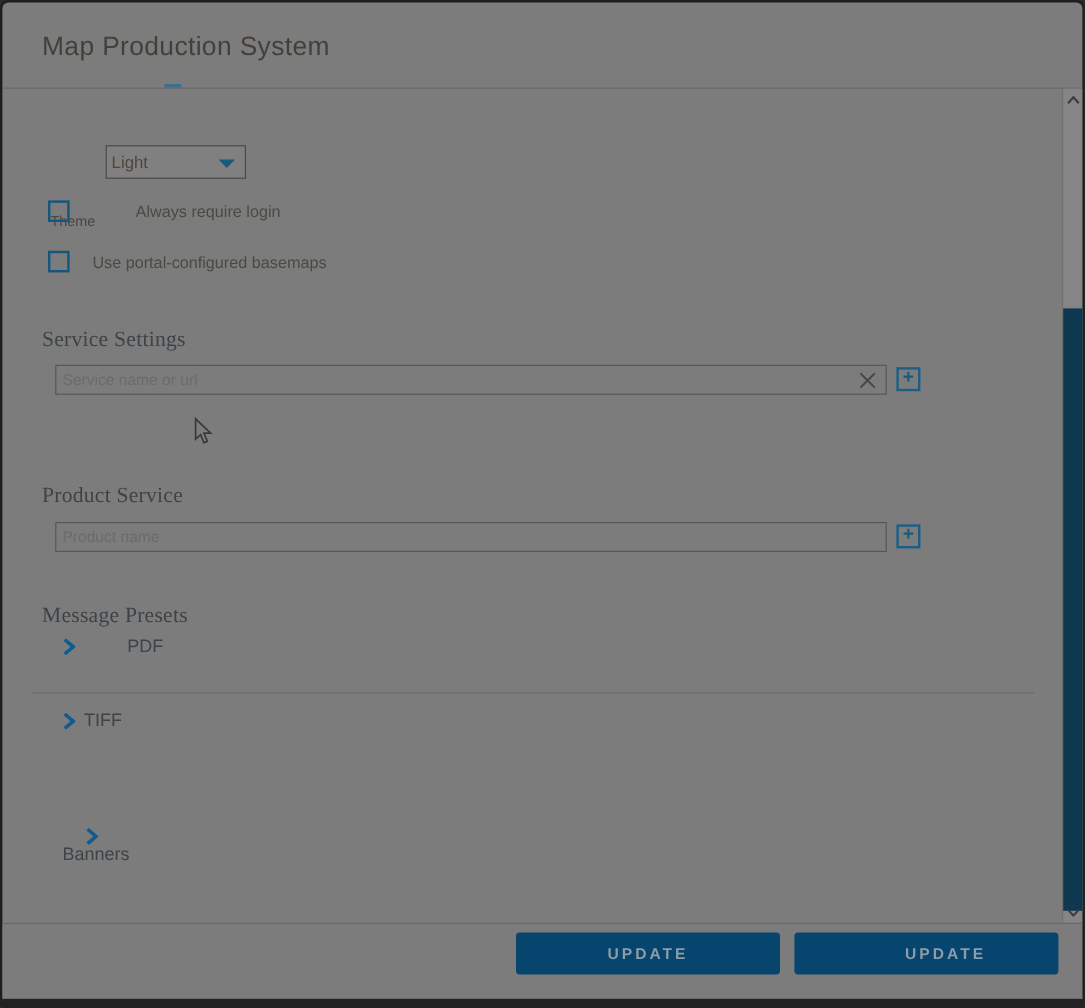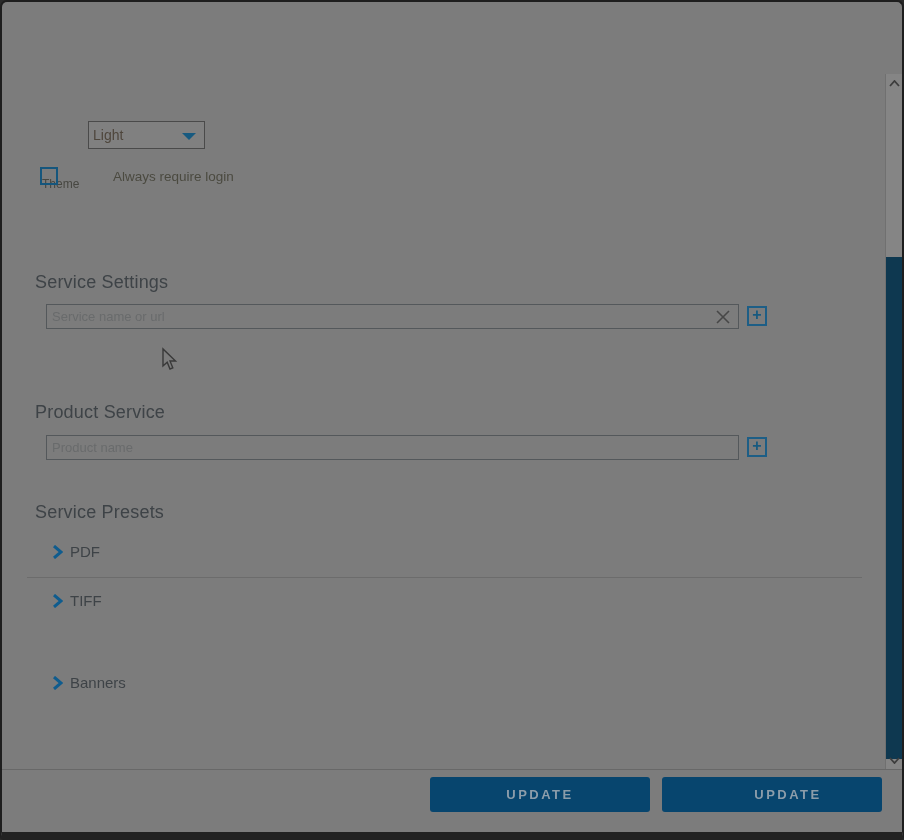--- a/index.html
+++ b/index.html
@@ -39,21 +39,21 @@
 
   .checkbox-row { position:absolute; left:38px; display:flex; align-items:center; }
   .checkbox-row.row1 { top:93px;gap:36px; }
   .checkbox-row.row2 { top:135px; }
   .checkbox {
     width:18px; height:18px; border:2px solid #15567d; background:transparent;
   }
   .checkbox-label { margin-left:19px; font-size:13.5px; color:#4b4a40; }
 
   .section-heading {
-    position:absolute; left:33px; font-size:18px; color:#3e4347; letter-spacing:0.2px;
+    position:absolute; left:33px; font-size:18px; color:#3e4347; letter-spacing:0.2px;font-family:Liberation Serif, serif;
   }
   .h-service { top:198px; }
   .h-product { top:328px; }
   .h-export  { top:428px; }
   .h-message { top:584px; }
 
   .text-input {
     position:absolute; left:44px; width:693px; height:25px;
     border:1px solid #54585b; background:transparent;
     font-size:13px; color:#4a4a4a; padding:0 24px 0 5px;
@@ -68,23 +68,23 @@
   .add-btn {
     position:absolute; left:745px; width:20px; height:20px;
     border:2px solid #1d5e86; background:transparent;
     display:flex; align-items:center; justify-content:center; cursor:pointer;
   }
   .add-service { top:232px; }
   .add-product { top:363px; }
   .plus-glyph { font-size:16px; line-height:16px; color:#175a80; font-weight:bold; margin-top:-2px; }
 
   .expand-row { position:absolute; left:50px; display:flex; align-items:center; cursor:pointer; }
-  .row-pdf     { top:469px; }
+  .row-pdf     { top:456px;gap:36px; }
   .row-tiff    { top:518px;justify-content:space-between; }
-  .row-banners { top:600px; }
+  .row-banners { top:616px;flex-direction:column; }
   .chevron { width:11px; height:14px; margin-right:7px; }
   .expand-label { font-size:15px; color:#3e4347; }
 
   .divider { position:absolute; left:25px; top:503px; width:835px; height:1px; background:#6c6c6c; }
 
   
   .scrollbar {
     position:absolute; right:0; top:0; bottom:0; width:17px;
     background:#858585; border-left:1px solid #707070;
   }
@@ -108,32 +108,41 @@
   .btn-close  { left:428px; }
   .btn-update { left:660px;padding-left:32px; }
 
   .mouse-cursor { position:absolute; left:156px; top:272px; pointer-events:none; }
 </style>
 </head>
 <body>
 
 <div class="window">
 
+  <div class="header">
+    <div class="title">Map Production System</div>
+    <div class="cutoff-artifact"></div>
+    <div class="header-divider"></div>
+  </div>
 
   <div class="content">
 
     <div class="field-label">Theme</div>
     <div class="dropdown">
       <span class="dropdown-value">Light</span>
       <span class="dropdown-arrow"></span>
     </div>
 
     <div class="checkbox-row row1">
       <div class="checkbox"></div>
       <div class="checkbox-label">Always require login</div>
+    </div>
+    <div class="checkbox-row row2">
+      <div class="checkbox"></div>
+      <div class="checkbox-label">Use portal-configured basemaps</div>
     </div>
 
     <div class="section-heading h-service">Service Settings</div>
     <input class="text-input input-service" value="" placeholder="Service name or url" style="">
     <svg class="clear-x" viewBox="0 0 18 18">
       <line x1="3" y1="3" x2="15" y2="15" stroke="#474747" stroke-width="1.6"></line>
       <line x1="15" y1="3" x2="3" y2="15" stroke="#474747" stroke-width="1.6"></line>
     </svg>
     <div class="add-btn add-service">
       <span class="plus-glyph">+</span>
@@ -142,21 +151,21 @@
     <svg class="mouse-cursor" width="22" height="26" viewBox="0 0 22 26">
       <path d="M5 3 L5 20 L9.2 16.2 L12 23 L14.8 21.8 L12 15 L17.5 15 Z" fill="#7c7c7c" stroke="#393939" stroke-width="1.4" stroke-linejoin="miter"></path>
     </svg>
 
     <div class="section-heading h-product">Product Service</div>
     <input class="text-input input-product" value="" placeholder="Product name" style="">
     <div class="add-btn add-product">
       <span class="plus-glyph">+</span>
     </div>
 
-    <div class="section-heading h-export">Service Presets</div>
+    <div class="section-heading h-export">Message Presets</div>
 
     <div class="expand-row row-pdf">
       <svg class="chevron" viewBox="0 0 11 14">
         <polyline points="2,1 9,7 2,13" fill="none" stroke="#0f5c8e" stroke-width="3"></polyline>
       </svg>
       <span class="expand-label">PDF</span>
     </div>
 
     <div class="divider"></div>
 

